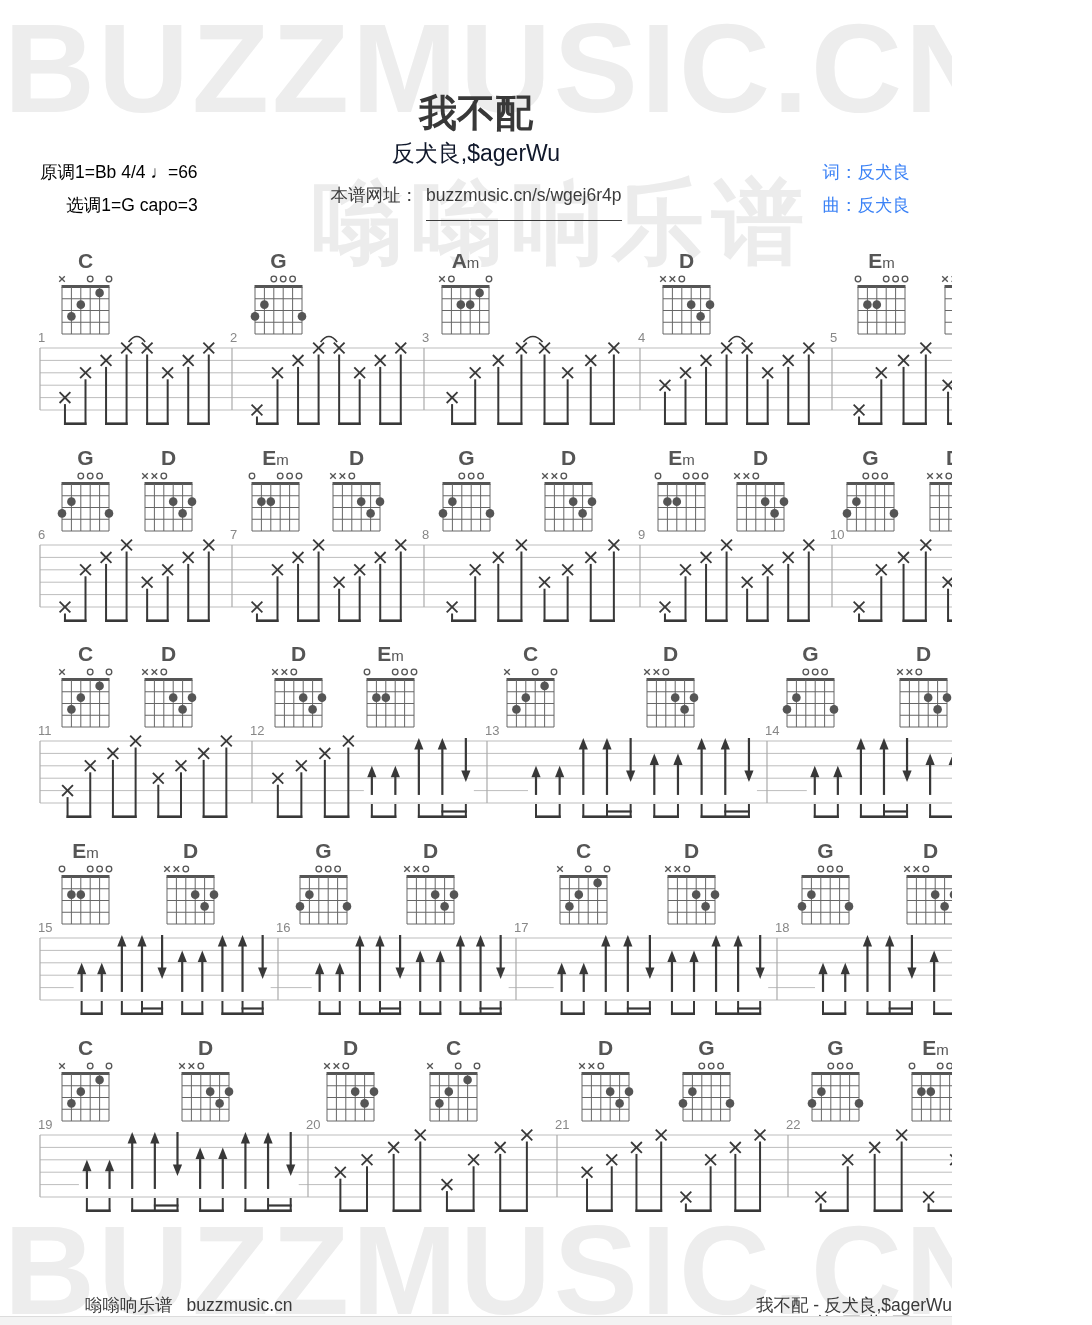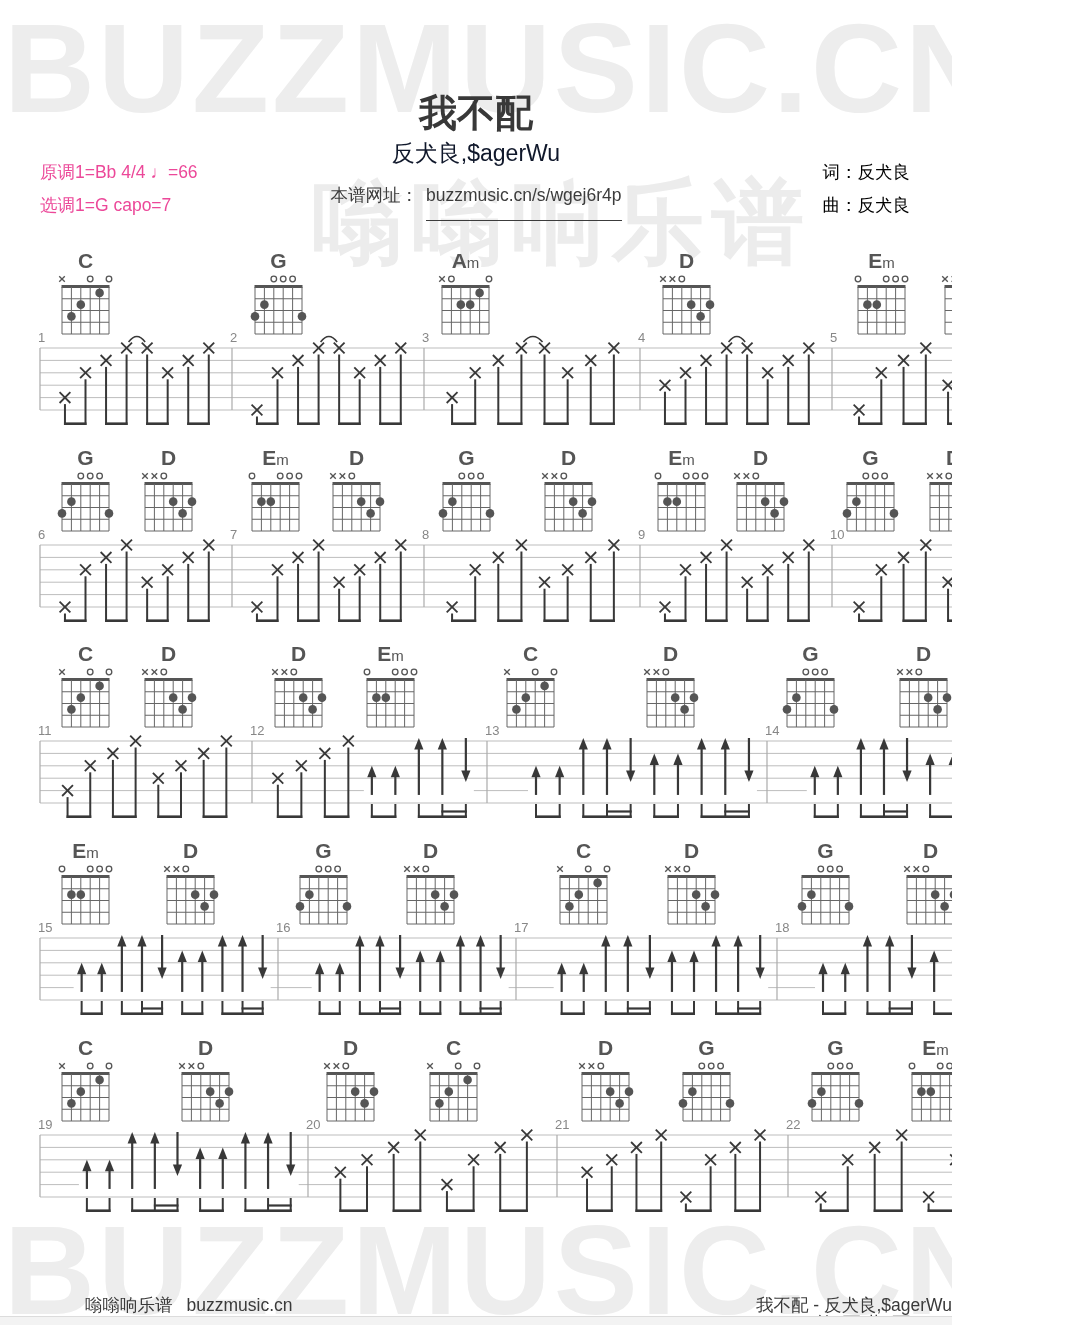--- a/index.html
+++ b/index.html
@@ -5,22 +5,22 @@
   html,body{margin:0;padding:0;background:#fff;}
   .page{position:relative;width:952px;height:1325px;background:#ffffff;overflow:hidden;
         font-family:"Liberation Sans","DejaVu Sans",sans-serif;}
   .wm{position:absolute;color:#ededed;font-weight:bold;white-space:nowrap;z-index:0;pointer-events:none;line-height:1;}
   .wm-top{left:4px;top:6px;font-size:126px;letter-spacing:3px;}
   .wm-mid{left:312px;top:176px;font-size:92px;letter-spacing:8px;color:#ececec;}
   .wm-bottom{left:4px;top:1208px;font-size:126px;letter-spacing:3px;}
   .hdr,.ftr{position:absolute;z-index:2;color:#3a3a3a;margin-top:12px;}
   .title{left:0;right:0;top:76px;text-align:center;font-size:38px;font-weight:bold;color:#383838;}
   .artist{left:0;right:0;top:126px;text-align:center;font-size:23px;color:#0f172a;}
-  .meta-left{left:40px;top:144px;font-size:17.5px;color:#ec4899;line-height:33px;}
-  .meta-right{right:42px;top:144px;font-size:17.5px;color:#000000;line-height:33px;text-align:center;}
+  .meta-left{left:40px;top:144px;font-size:17.5px;color:#000000;line-height:33px;text-align:right;}
+  .meta-right{right:42px;top:144px;font-size:17.5px;color:#3b82f6;line-height:33px;text-align:center;}
   .site{left:0;right:0;top:171px;text-align:center;font-size:17.5px;color:#3c3c3c;}
   .lnk{border-bottom:1.5px solid #3c3c3c;padding-bottom:15px;cursor:pointer;}
   .site .lnk{margin-left:8px;}
   #score{position:absolute;left:0;top:0;z-index:1;}
   .ftr-row{left:0;right:0;top:1281px;font-size:17.5px;}
   .ftr-left{position:absolute;left:45px;top:0;margin-left:40px;}
   .ftr-left .lnk{margin-left:14px;}
   .ftr-center{position:absolute;left:0;right:0;top:0;text-align:right;}
   .ftr-right{position:absolute;right:42px;top:18px;}
   .page-edge{position:absolute;left:0;right:0;top:1316px;height:9px;background:#f3f3f3;border-top:1px solid #dcdcdc;z-index:3;}
@@ -32,21 +32,21 @@
 
   <div class="wm wm-top">BUZZMUSIC.CN</div>
   <div class="wm wm-mid">嗡嗡响乐谱</div>
   <div class="wm wm-bottom">BUZZMUSIC.CN</div>
 
   <div class="hdr title">我不配</div>
   <div class="hdr artist">反犬良,$agerWu</div>
 
   <div class="hdr meta-left">
     <div>原调1=Bb   4/4   ♩=66</div>
-    <div>选调1=G   capo=7</div>
+    <div>选调1=G   capo=3</div>
   </div>
 
   <div class="hdr site">
     <span>本谱网址：</span><span class="lnk">buzzmusic.cn/s/wgej6r4p</span>
   </div>
 
   <div class="hdr meta-right">
     <div>词：反犬良</div>
     <div>曲：反犬良</div>
   </div>

